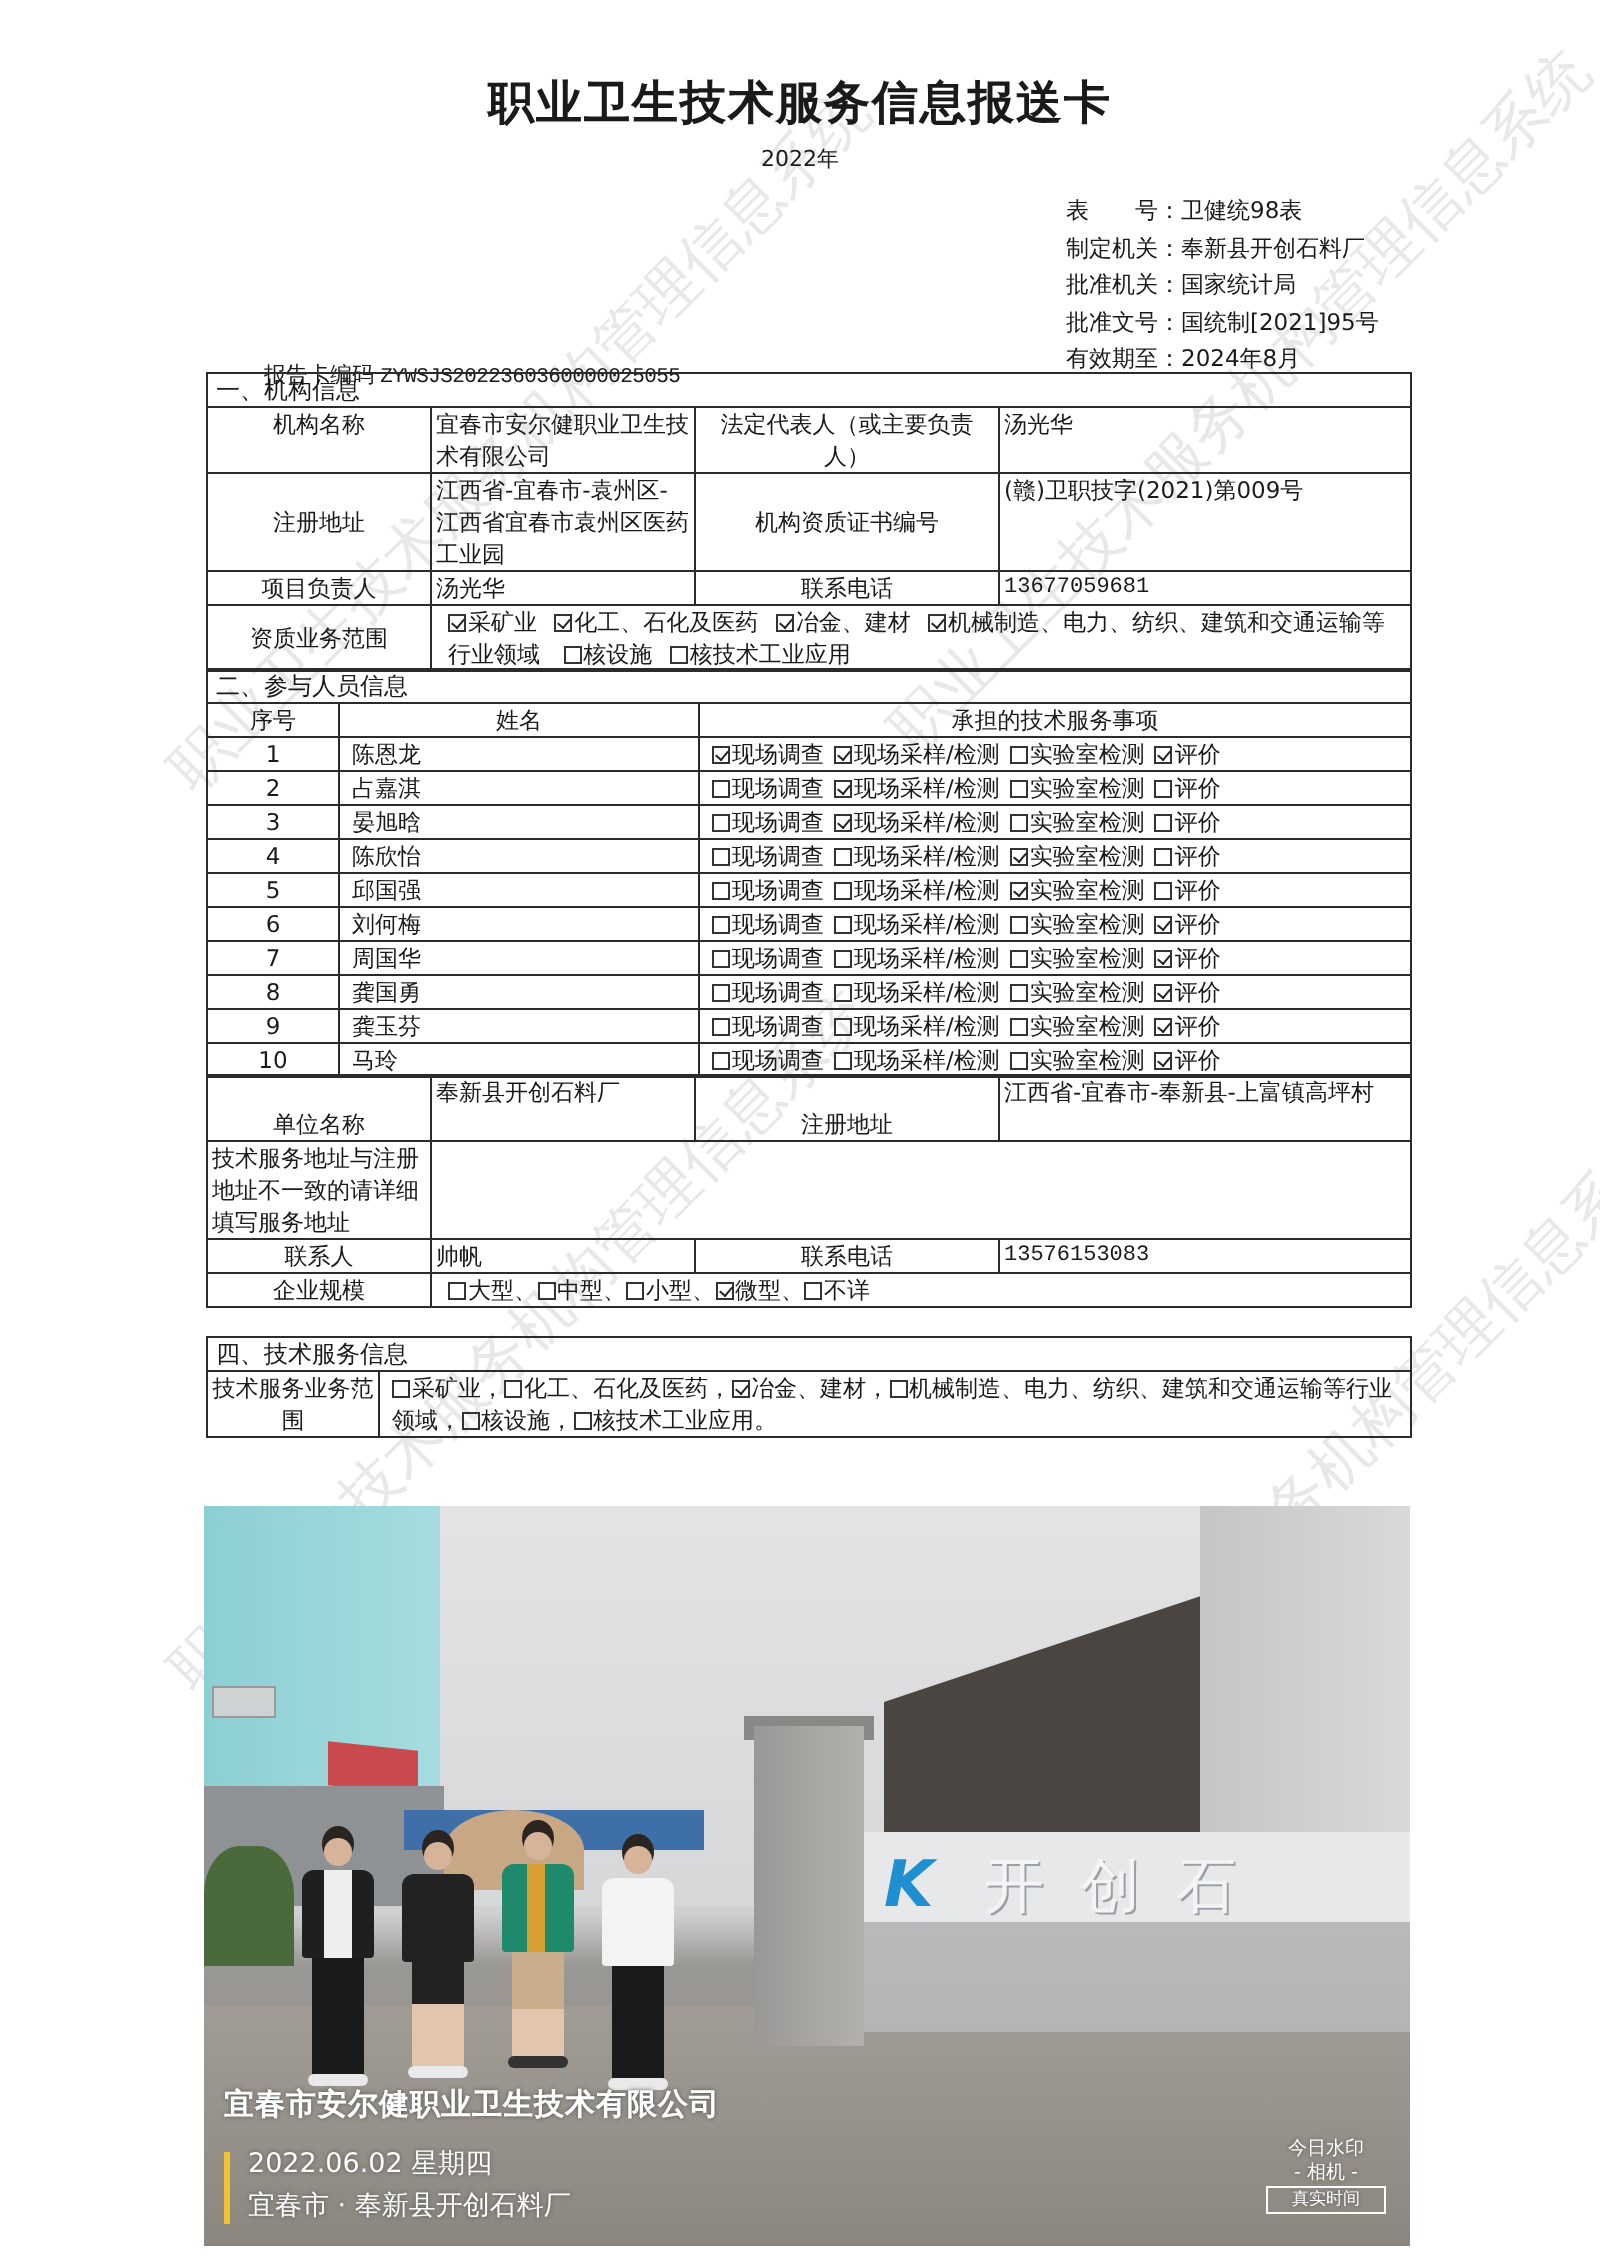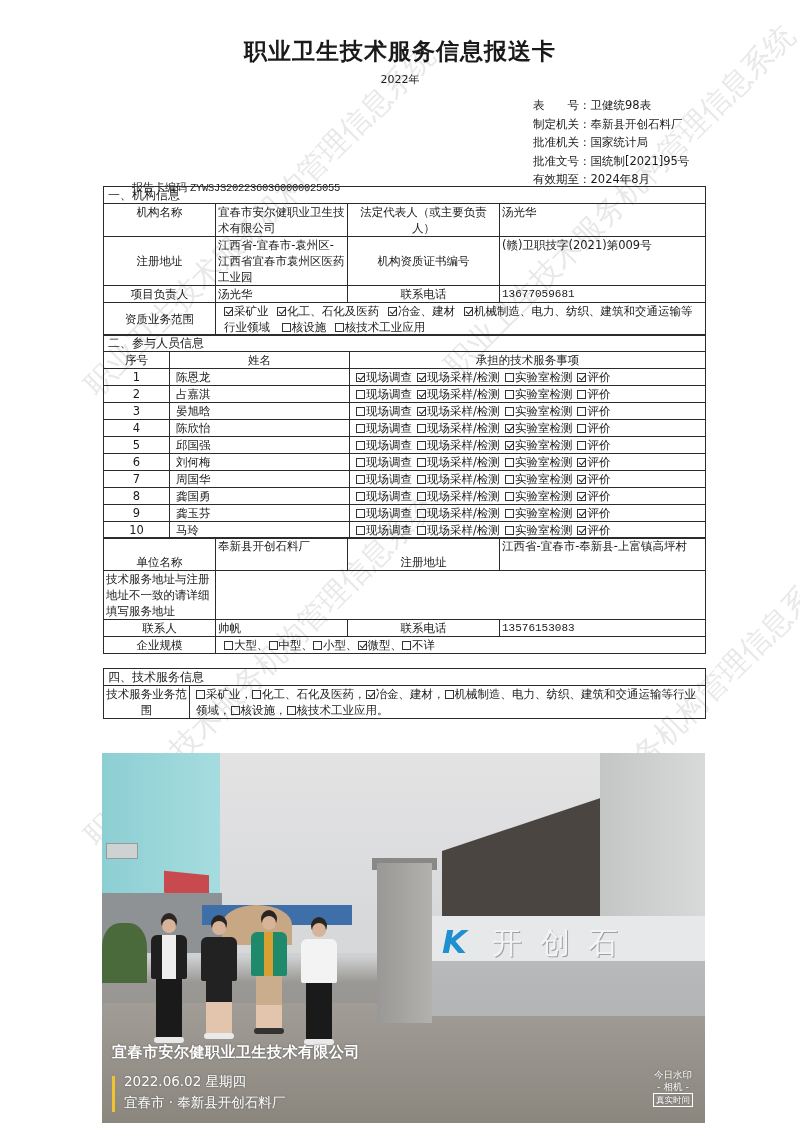--- a/index.html
+++ b/index.html
@@ -45,21 +45,21 @@
   .p-head { width:16px; height:18px; border-radius:50%; background:#2b2522; margin:0 auto; }
   .p-face { width:14px; height:14px; border-radius:50%; background:#d7b39a; margin:-12px auto 0; }
   .p-body { width:36px; height:44px; margin:2px auto 0; border-radius:6px 6px 2px 2px; }
   .p-legs { width:26px; height:52px; margin:0 auto; }
   .p-feet { width:30px; height:6px; margin:0 auto; background:#e9e9e9; border-radius:3px; }
   .ov-company { position:absolute; left:10px; top:290px; font-size:15px; font-weight:bold; color:#ffffff; text-shadow:0 0 2px #555; letter-spacing:0.5px; }
   .ov-bar { position:absolute; left:10px; top:323px; width:3px; height:36px; background:#f2c230; }
   .ov-date { position:absolute; left:22px; top:320px; font-size:13.5px; color:#ffffff; text-shadow:0 0 2px #555; }
   .ov-loc { position:absolute; left:22px; top:341px; font-size:13.5px; color:#ffffff; text-shadow:0 0 2px #555; }
   .ov-stamp { position:absolute; right:12px; top:316px; text-align:center; color:#fff; font-size:9.5px; line-height:12px; text-shadow:0 0 2px #555; }
-  .ov-stamp .box { display:inline-block; border:1px solid #fff; padding:0 2px; font-size:8.5px; }
+  .ov-stamp .box { display:inline-block; border:1px solid #fff; padding:0 12px; font-size:8.5px; }
   .wm { position:absolute; color:rgba(150,150,150,0.22); font-size:30px; transform:rotate(-45deg); white-space:nowrap; pointer-events:none; }
 </style>
 </head>
 <body>
 
 <div class="wm" style="left:20px;top:200px;">职业卫生技术服务机构管理信息系统</div>
 <div class="wm" style="left:380px;top:180px;">职业卫生技术服务机构管理信息系统</div>
 <div class="wm" style="left:20px;top:650px;">职业卫生技术服务机构管理信息系统</div>
 <div class="wm" style="left:420px;top:720px;">职业卫生技术服务机构管理信息系统</div>
 

